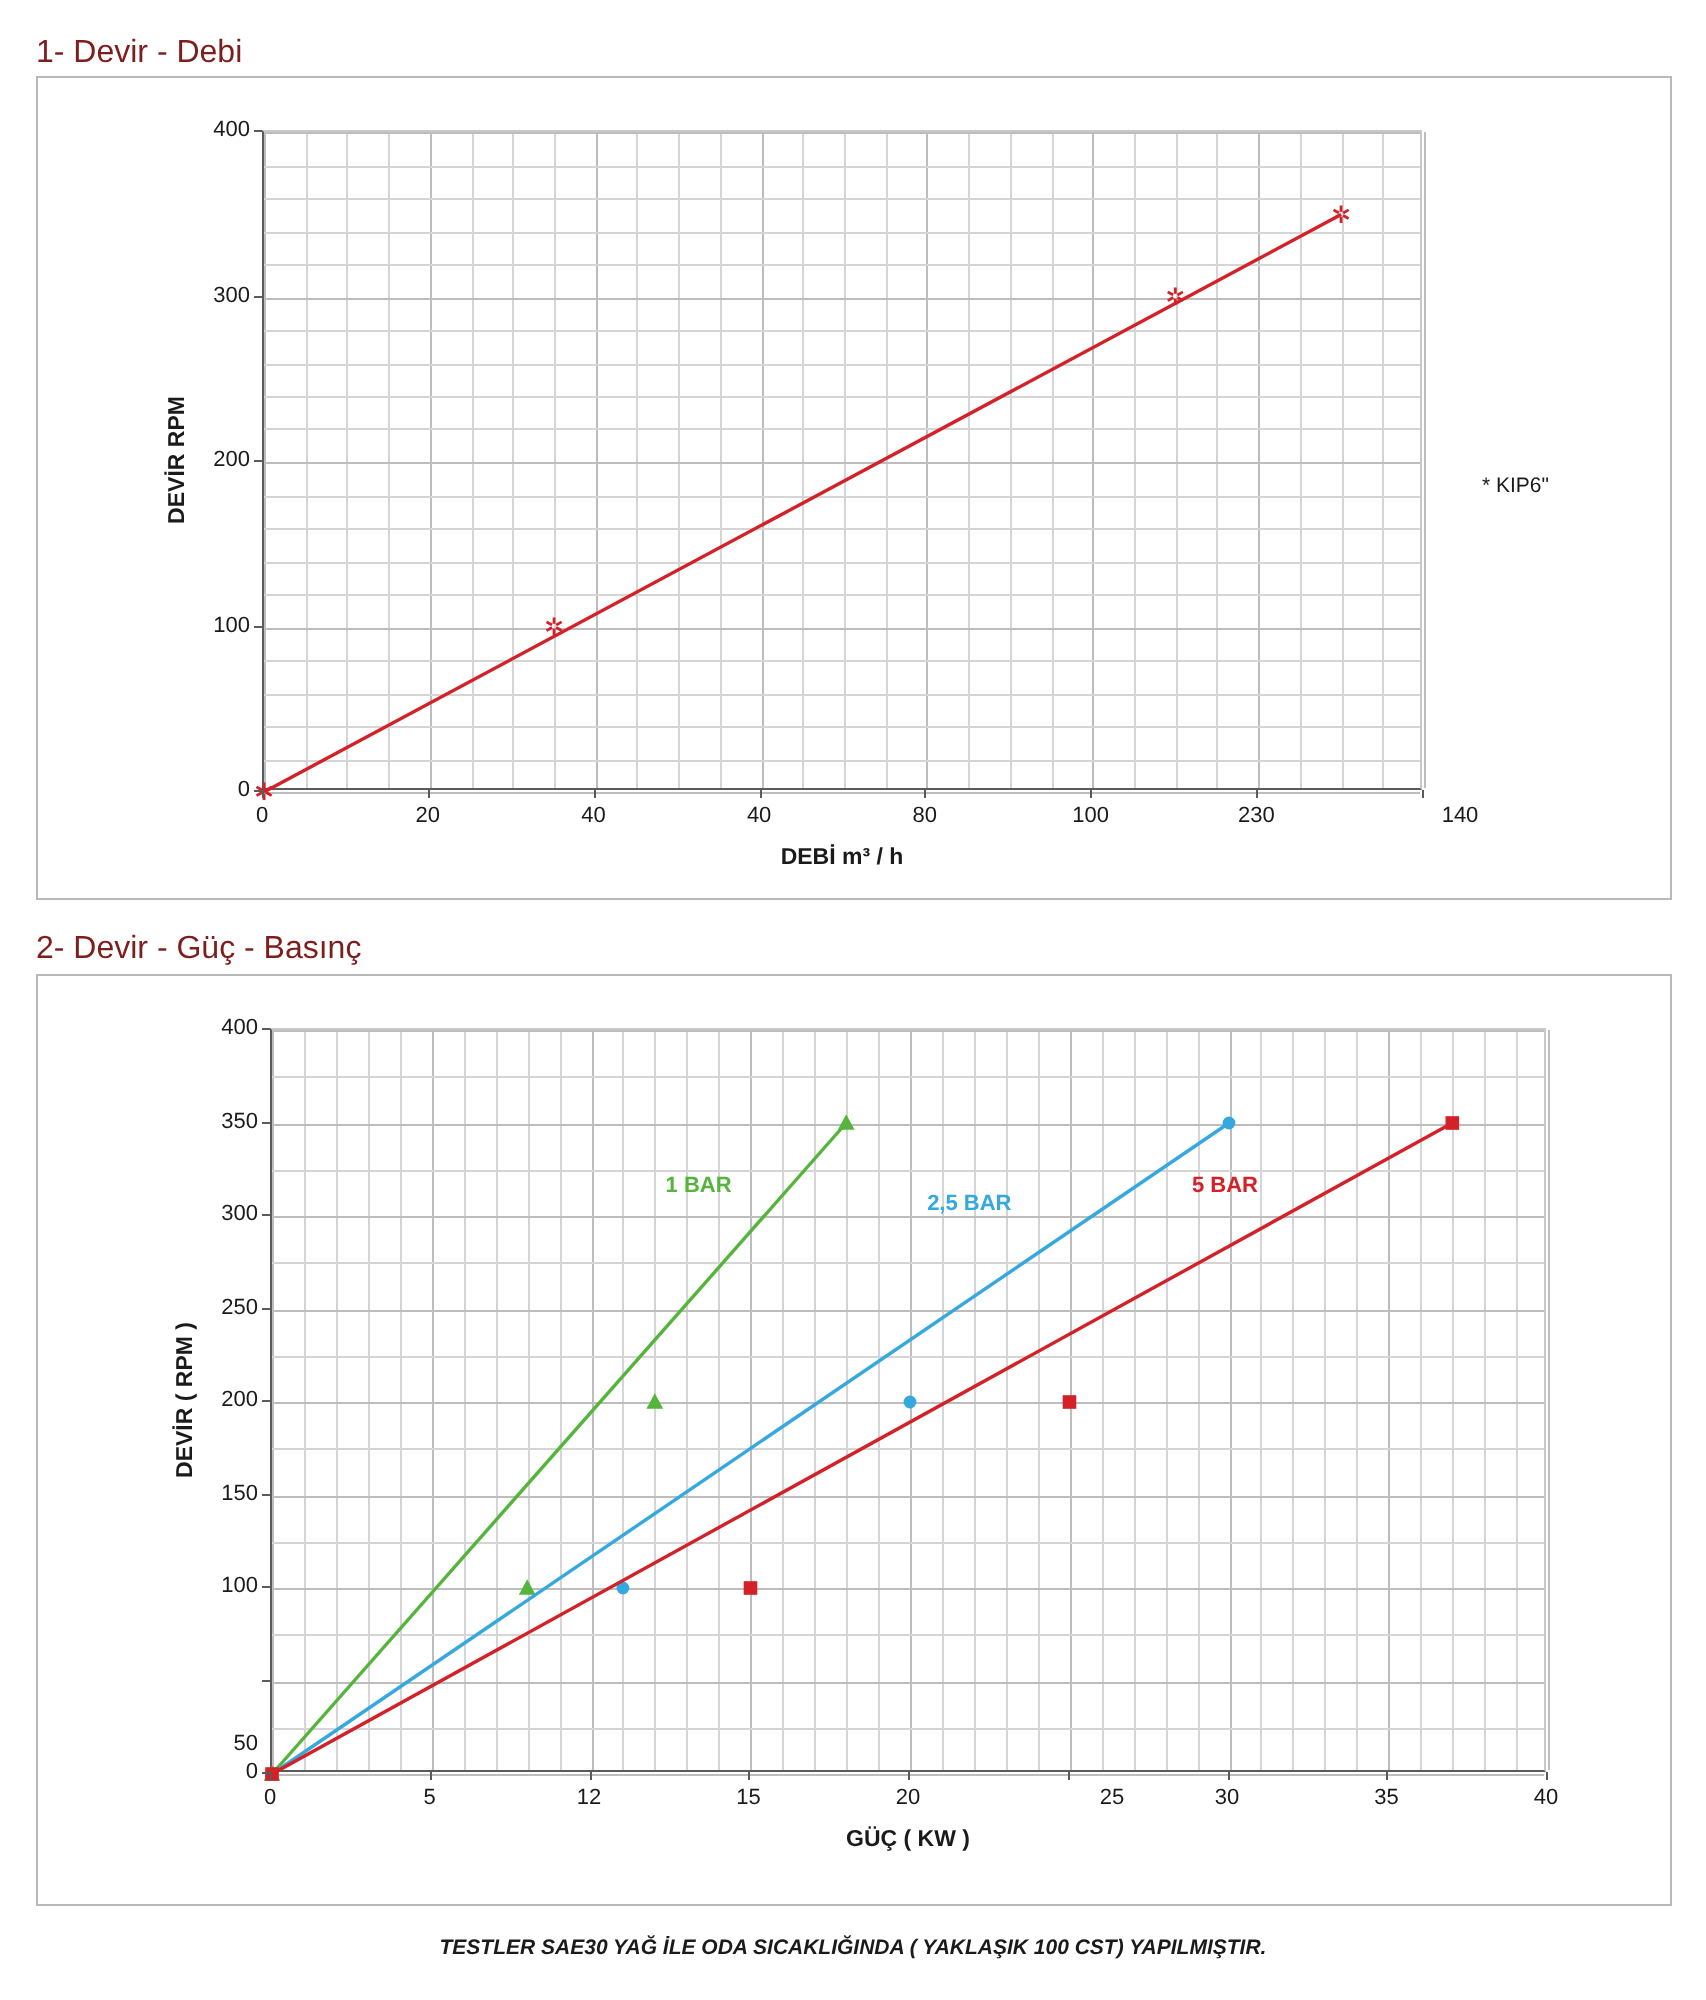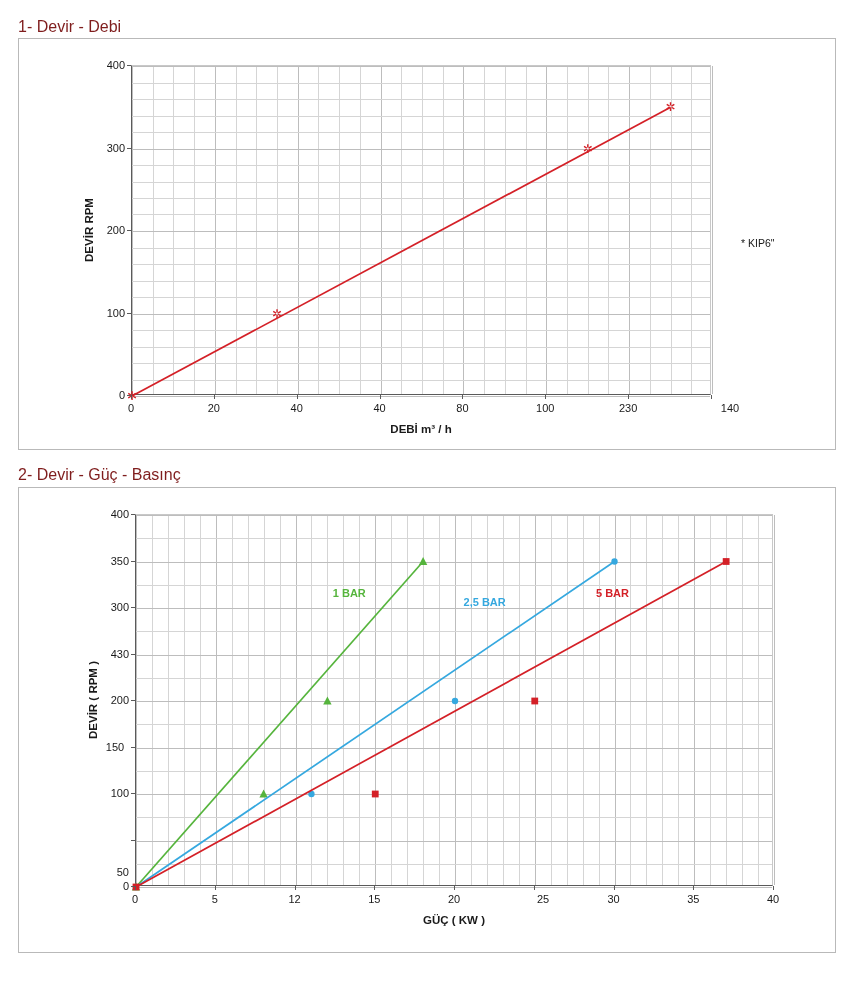--- a/index.html
+++ b/index.html
@@ -276,46 +276,47 @@
       <div class="tick-label-x" style="left: 116px; top: 405px;">0</div>
       <div class="tick-mark-x" style="left: 116px; top: 398px;"></div>
       <div class="tick-label-x" style="left: 195.75px; top: 405px;">5</div>
       <div class="tick-mark-x" style="left: 195.75px; top: 398px;"></div>
       <div class="tick-label-x" style="left: 275.5px; top: 405px;">12</div>
       <div class="tick-mark-x" style="left: 275.5px; top: 398px;"></div>
       <div class="tick-label-x" style="left: 355.25px; top: 405px;">15</div>
       <div class="tick-mark-x" style="left: 355.25px; top: 398px;"></div>
       <div class="tick-label-x" style="left: 435px; top: 405px;">20</div>
       <div class="tick-mark-x" style="left: 435px; top: 398px;"></div>
-      <div class="tick-label-x" style="left: 524px; top: 405px; text-align: right;">25</div>
+      <div class="tick-label-x" style="left: 537px; top: 405px; text-align: right;">25</div>
       <div class="tick-mark-x" style="left: 514.75px; top: 398px;"></div>
       <div class="tick-label-x" style="left: 594.5px; top: 405px;">30</div>
       <div class="tick-mark-x" style="left: 594.5px; top: 398px;"></div>
       <div class="tick-label-x" style="left: 674.25px; top: 405px;">35</div>
       <div class="tick-mark-x" style="left: 674.25px; top: 398px;"></div>
       <div class="tick-label-x" style="left: 754px; top: 405px;">40</div>
       <div class="tick-mark-x" style="left: 754px; top: 398px;"></div>
       <div class="tick-label-y" style="left: 82px; width: 28px; top: 398px;">0</div>
       <div class="tick-mark-y" style="left: 112px; top: 398px;"></div>
       <div class="tick-label-y" style="left: 82px; width: 28px; top: 351.5px; margin-top: 32px;">50</div>
       <div class="tick-mark-y" style="left: 112px; top: 351.5px;"></div>
       <div class="tick-label-y" style="left: 82px; width: 28px; top: 305px;">100</div>
       <div class="tick-mark-y" style="left: 112px; top: 305px;"></div>
-      <div class="tick-label-y" style="left: 82px; width: 28px; top: 258.5px; text-align: center;">150</div>
+      <div class="tick-label-y" style="left: 82px; width: 28px; top: 258.5px;">150</div>
       <div class="tick-mark-y" style="left: 112px; top: 258.5px;"></div>
       <div class="tick-label-y" style="left: 82px; width: 28px; top: 212px;">200</div>
       <div class="tick-mark-y" style="left: 112px; top: 212px;"></div>
-      <div class="tick-label-y" style="left: 82px; width: 28px; top: 165.5px;">430</div>
+      <div class="tick-label-y" style="left: 82px; width: 28px; top: 165.5px;">250</div>
       <div class="tick-mark-y" style="left: 112px; top: 165.5px;"></div>
       <div class="tick-label-y" style="left: 82px; width: 28px; top: 119px;">300</div>
       <div class="tick-mark-y" style="left: 112px; top: 119px;"></div>
       <div class="tick-label-y" style="left: 82px; width: 28px; top: 72.5px;">350</div>
       <div class="tick-mark-y" style="left: 112px; top: 72.5px;"></div>
       <div class="tick-label-y" style="left: 82px; width: 28px; top: 26px;">400</div>
       <div class="tick-mark-y" style="left: 112px; top: 26px;"></div>
       <div class="axis-title" style="left: 435px; top: 426px; transform: translateX(-50%);">GÜÇ ( KW )</div>
       <div class="axis-title axis-title-y" style="left: 68px; top: 212px; transform: rotate(-90deg) translateX(-50%);">DEVİR ( RPM )</div>
       <div class="series-label" style="color: rgb(85, 180, 60); left: 313.78px; top: 98.54px;">1 BAR</div>
       <div class="series-label" style="color: rgb(53, 168, 223); left: 444.57px; top: 107.84px;">2,5 BAR</div>
       <div class="series-label" style="color: rgb(212, 32, 39); left: 576.955px; top: 98.54px;">5 BAR</div>
     </div>
 
+  <div class="footer-note">TESTLER SAE30 YAĞ İLE ODA SICAKLIĞINDA ( YAKLAŞIK 100 CST) YAPILMIŞTIR.</div>
 </div>
 
 </body></html>

